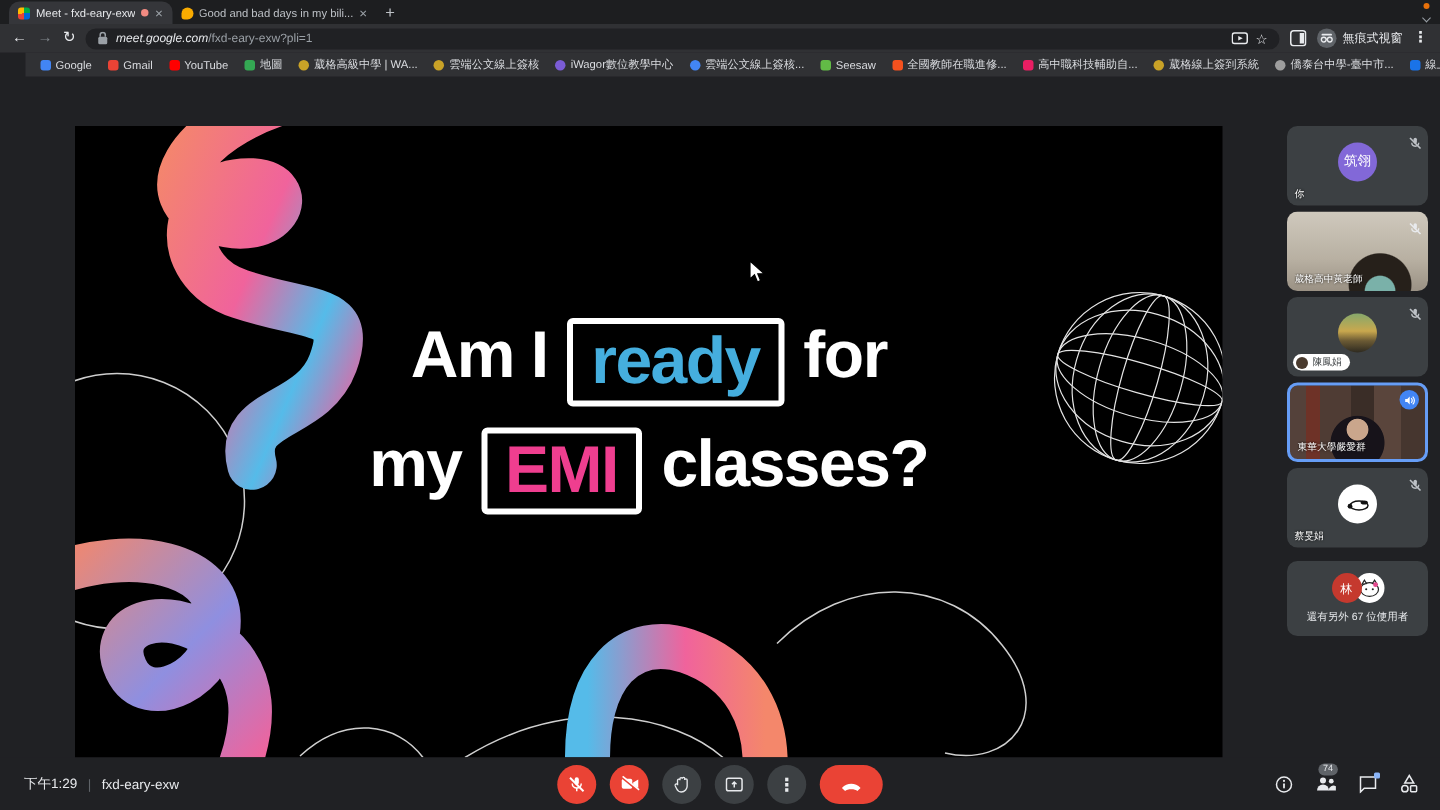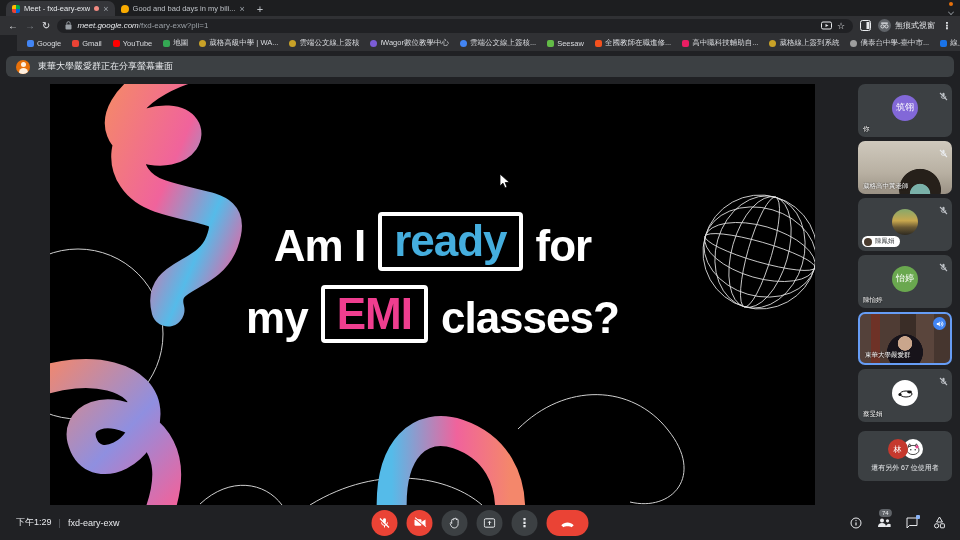--- a/index.html
+++ b/index.html
@@ -52,21 +52,21 @@
   .banner-text { font-size:9px; color:#e8eaed; }
   .avatar-orange { width:14px; height:14px; border-radius:50%; background:#e8710a; position:relative; overflow:hidden; }
   .p-head { position:absolute; left:4.5px; top:2.5px; width:5px; height:5px; border-radius:50%; background:#fff0e0; }
   .p-body { position:absolute; left:2.5px; top:8.5px; width:9px; height:6px; border-radius:5px 5px 0 0; background:#fff0e0; }
 
   
   .stage { position:absolute; left:50px; top:84px; width:765px; height:421px; background:#000; overflow:hidden; }
   .stage svg.art { position:absolute; inset:0; }
   .headline { position:absolute; top:128px; left:0; width:100%; display:flex; flex-direction:column;
     align-items:center; gap:14px; z-index:3; }
-  .hl-line { display:flex; align-items:flex-end; gap:13px; font-size:44px; font-weight:700;
+  .hl-line { display:flex; align-items:flex-start; gap:13px; font-size:44px; font-weight:700;
     color:#fff; letter-spacing:-1px; }
   .hl-box { border:4px solid #fff; border-radius:4px; padding:0 12px; line-height:1.15; }
   .hl-ready { color:#45aede; }
   .hl-emi { color:#ef3e8f; }
   .cursor { position:absolute; left:449px; top:89px; z-index:5; }
 
   
   .rail { position:absolute; left:858px; top:84px; width:94px; display:flex; flex-direction:column; gap:4px; }
   .tile { position:relative; width:94px; height:53px; background:#3c4043; border-radius:7px; overflow:hidden; }
   .tile.speaking { border:2px solid #669df6; }
@@ -230,27 +230,20 @@
         <span class="bm-ico" style="background:#9e9e9e;border-radius:50%"></span>
         <span>僑泰台中學-臺中市...</span>
       </span>
     <span class="bm">
         <span class="bm-ico" style="background:#1a73e8"></span>
         <span>線上HEIC轉JPG</span>
       </span>
 
   </div>
 
-  <div class="banner">
-    <span class="avatar-orange">
-        <span class="p-head"></span>
-        <span class="p-body"></span>
-      </span>
-    <span class="banner-text">東華大學嚴愛群正在分享螢幕畫面</span>
-  </div>
 
   <div class="stage">
     <svg class="art" width="765" height="421" viewBox="0 0 765 421">
       <defs>
         <linearGradient id="tube1" x1="0" y1="0" x2="1" y2="1">
           <stop offset="0" stop-color="#f4876b"></stop>
             <stop offset="0.45" stop-color="#f0639c"></stop>
           <stop offset="0.75" stop-color="#55bbe9"></stop>
             <stop offset="1" stop-color="#ef5f9d"></stop>
         </linearGradient>
@@ -337,31 +330,20 @@
             <path d="M2.2 4.2 a2.3 2.3 0 0 0 4.6 0" fill="none" stroke="#bdc1c6" stroke-width="0.9"></path>
             <line x1="1" y1="1" x2="8" y2="8" stroke="#bdc1c6" stroke-width="1.1"></line>
           </svg>
       </span>
       <span class="pill-label">
         <span class="pill-ico"></span>
         <span class="pill-text">陳鳳娟</span>
       </span>
     </div>
 
-    <div class="tile">
-      <span class="circ-avatar" style="background:#6aa84f">怡婷</span>
-      <span class="tile-mic">
-        <svg width="9" height="9" viewBox="0 0 9 9">
-            <rect x="3.4" y="0.8" width="2.2" height="4" rx="1.1" fill="#bdc1c6"></rect>
-            <path d="M2.2 4.2 a2.3 2.3 0 0 0 4.6 0" fill="none" stroke="#bdc1c6" stroke-width="0.9"></path>
-            <line x1="1" y1="1" x2="8" y2="8" stroke="#bdc1c6" stroke-width="1.1"></line>
-          </svg>
-      </span>
-      <span class="tile-label">陳怡婷</span>
-    </div>
 
     <div class="tile video-b speaking">
       <span class="speaker-badge">
         <svg width="8" height="8" viewBox="0 0 8 8">
             <polygon points="0.8,3 2.2,3 3.8,1.4 3.8,6.6 2.2,5 0.8,5" fill="#fff"></polygon>
             <path d="M4.8 2.4 a2.2 2.2 0 0 1 0 3.2 M5.8 1.4 a3.6 3.6 0 0 1 0 5.2" fill="none" stroke="#fff" stroke-width="0.8"></path>
           </svg>
       </span>
       <span class="tile-label">東華大學嚴愛群</span>
     </div>

